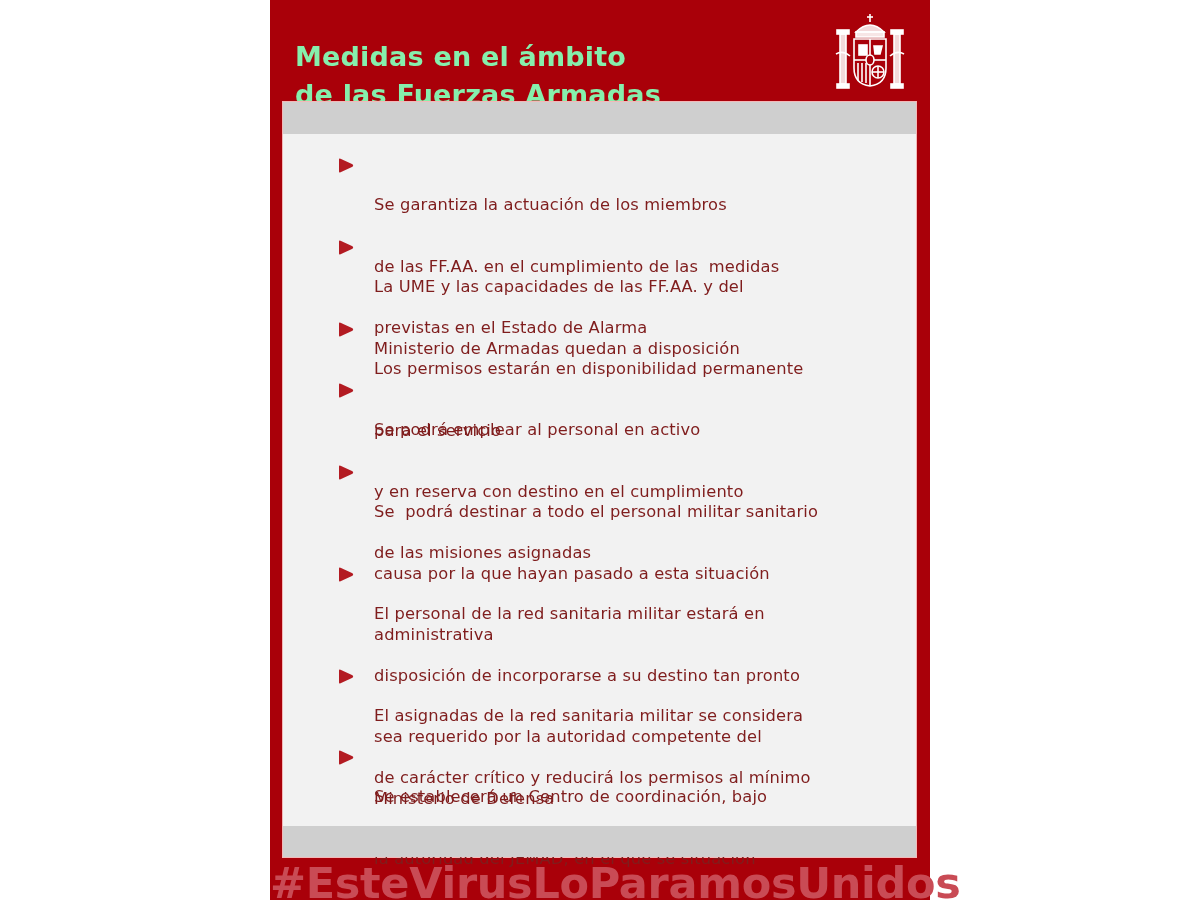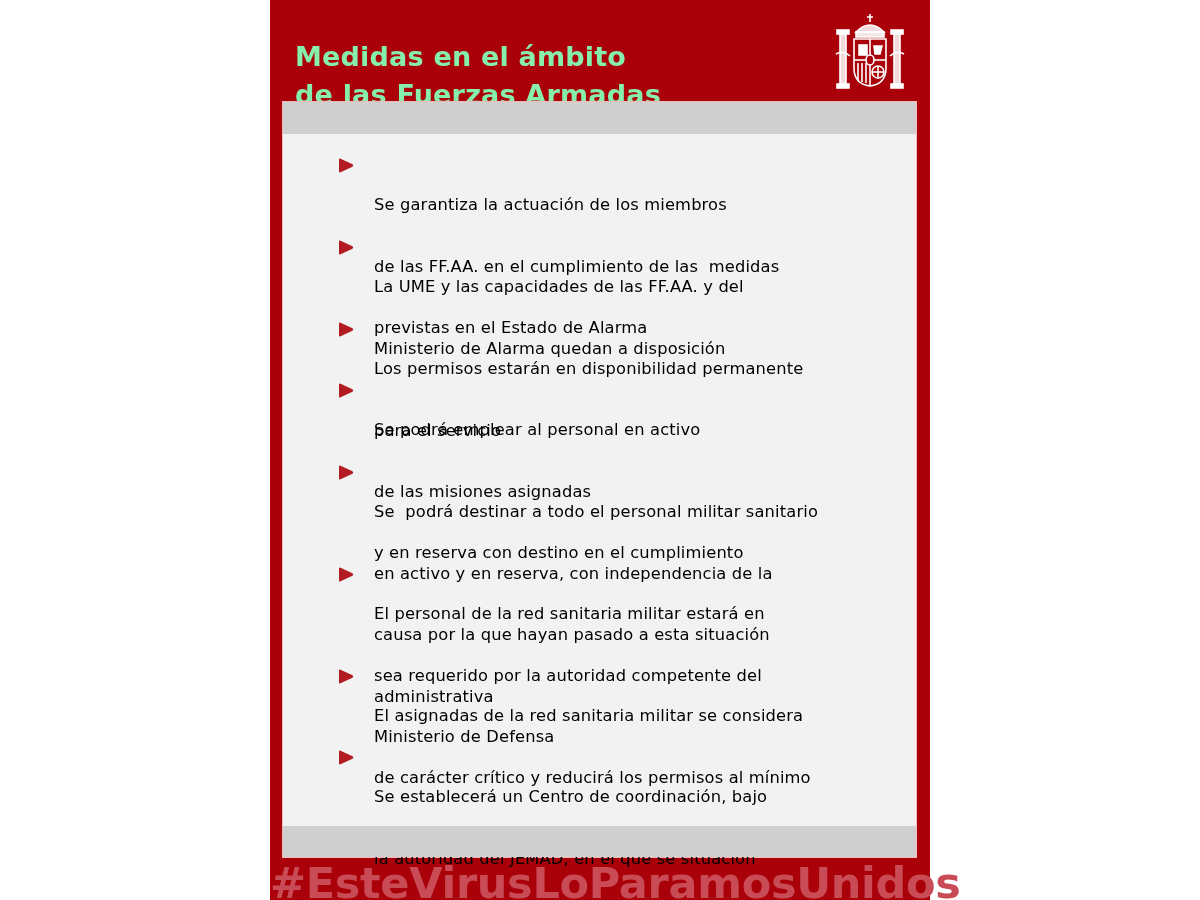--- a/index.html
+++ b/index.html
@@ -37,21 +37,21 @@
     position: absolute; left: 0; top: 0; width: 100%;
   }
   .item {
     position: absolute; left: 55px; width: 540px;
   }
   .bullet {
     position: absolute; left: 0; top: 4px; width: 16px; height: 15px;
   }
   .item-text {
     position: absolute; left: 36px; top: 0;
-    color: #000000; font-size: 16.3px; line-height: 20.5px; white-space: pre;
+    color: #7f1d1d; font-size: 16.3px; line-height: 20.5px; white-space: pre;
     letter-spacing: 0.15px;
   }
   .item-text span { display: block; }
   .hashtag {
     position: absolute; left: 0; top: 858px; width: 660px; text-align: center;
     color: #c94b55; font-weight: bold; font-size: 43px; line-height: 50px;
     letter-spacing: -0.3px; white-space: nowrap;
   }
 </style>
 </head>
@@ -116,63 +116,63 @@
           <span>previstas en el Estado de Alarma</span>
         </div>
       </div>
 
       <div class="item" style="top:134px">
         <svg class="bullet" viewBox="0 0 16 15">
             <path d="M1 1.5 Q1 0 2.5 0.8 L14.5 6.3 Q16 7.5 14.5 8.7 L2.5 14.2 Q1 15 1 13.5 Z" fill="#b31b22"></path>
           </svg>
         <div class="item-text">
           <span>La UME y las capacidades de las FF.AA. y del</span>
-          <span>Ministerio de Alarma quedan a disposición</span>
+          <span>Ministerio de Armadas quedan a disposición</span>
         </div>
       </div>
 
       <div class="item" style="top:216px">
         <svg class="bullet" viewBox="0 0 16 15">
             <path d="M1 1.5 Q1 0 2.5 0.8 L14.5 6.3 Q16 7.5 14.5 8.7 L2.5 14.2 Q1 15 1 13.5 Z" fill="#b31b22"></path>
           </svg>
         <div class="item-text">
           <span>Los permisos estarán en disponibilidad permanente</span>
           <span>para el servicio</span>
         </div>
       </div>
 
       <div class="item" style="top:277px">
         <svg class="bullet" viewBox="0 0 16 15">
             <path d="M1 1.5 Q1 0 2.5 0.8 L14.5 6.3 Q16 7.5 14.5 8.7 L2.5 14.2 Q1 15 1 13.5 Z" fill="#b31b22"></path>
           </svg>
         <div class="item-text">
           <span>Se podrá emplear al personal en activo</span>
+          <span>y en reserva con destino en el cumplimiento</span>
           <span>de las misiones asignadas</span>
-          <span>y en reserva con destino en el cumplimiento</span>
         </div>
       </div>
 
       <div class="item" style="top:359px">
         <svg class="bullet" viewBox="0 0 16 15">
             <path d="M1 1.5 Q1 0 2.5 0.8 L14.5 6.3 Q16 7.5 14.5 8.7 L2.5 14.2 Q1 15 1 13.5 Z" fill="#b31b22"></path>
           </svg>
         <div class="item-text">
           <span>Se  podrá destinar a todo el personal militar sanitario</span>
-          <span>en activo y en reserva, con independencia de la</span>
           <span>causa por la que hayan pasado a esta situación</span>
           <span>administrativa</span>
         </div>
       </div>
 
       <div class="item" style="top:461px">
         <svg class="bullet" viewBox="0 0 16 15">
             <path d="M1 1.5 Q1 0 2.5 0.8 L14.5 6.3 Q16 7.5 14.5 8.7 L2.5 14.2 Q1 15 1 13.5 Z" fill="#b31b22"></path>
           </svg>
         <div class="item-text">
           <span>El personal de la red sanitaria militar estará en</span>
+          <span>disposición de incorporarse a su destino tan pronto</span>
           <span>sea requerido por la autoridad competente del</span>
           <span>Ministerio de Defensa</span>
         </div>
       </div>
 
       <div class="item" style="top:563px">
         <svg class="bullet" viewBox="0 0 16 15">
             <path d="M1 1.5 Q1 0 2.5 0.8 L14.5 6.3 Q16 7.5 14.5 8.7 L2.5 14.2 Q1 15 1 13.5 Z" fill="#b31b22"></path>
           </svg>
         <div class="item-text">

